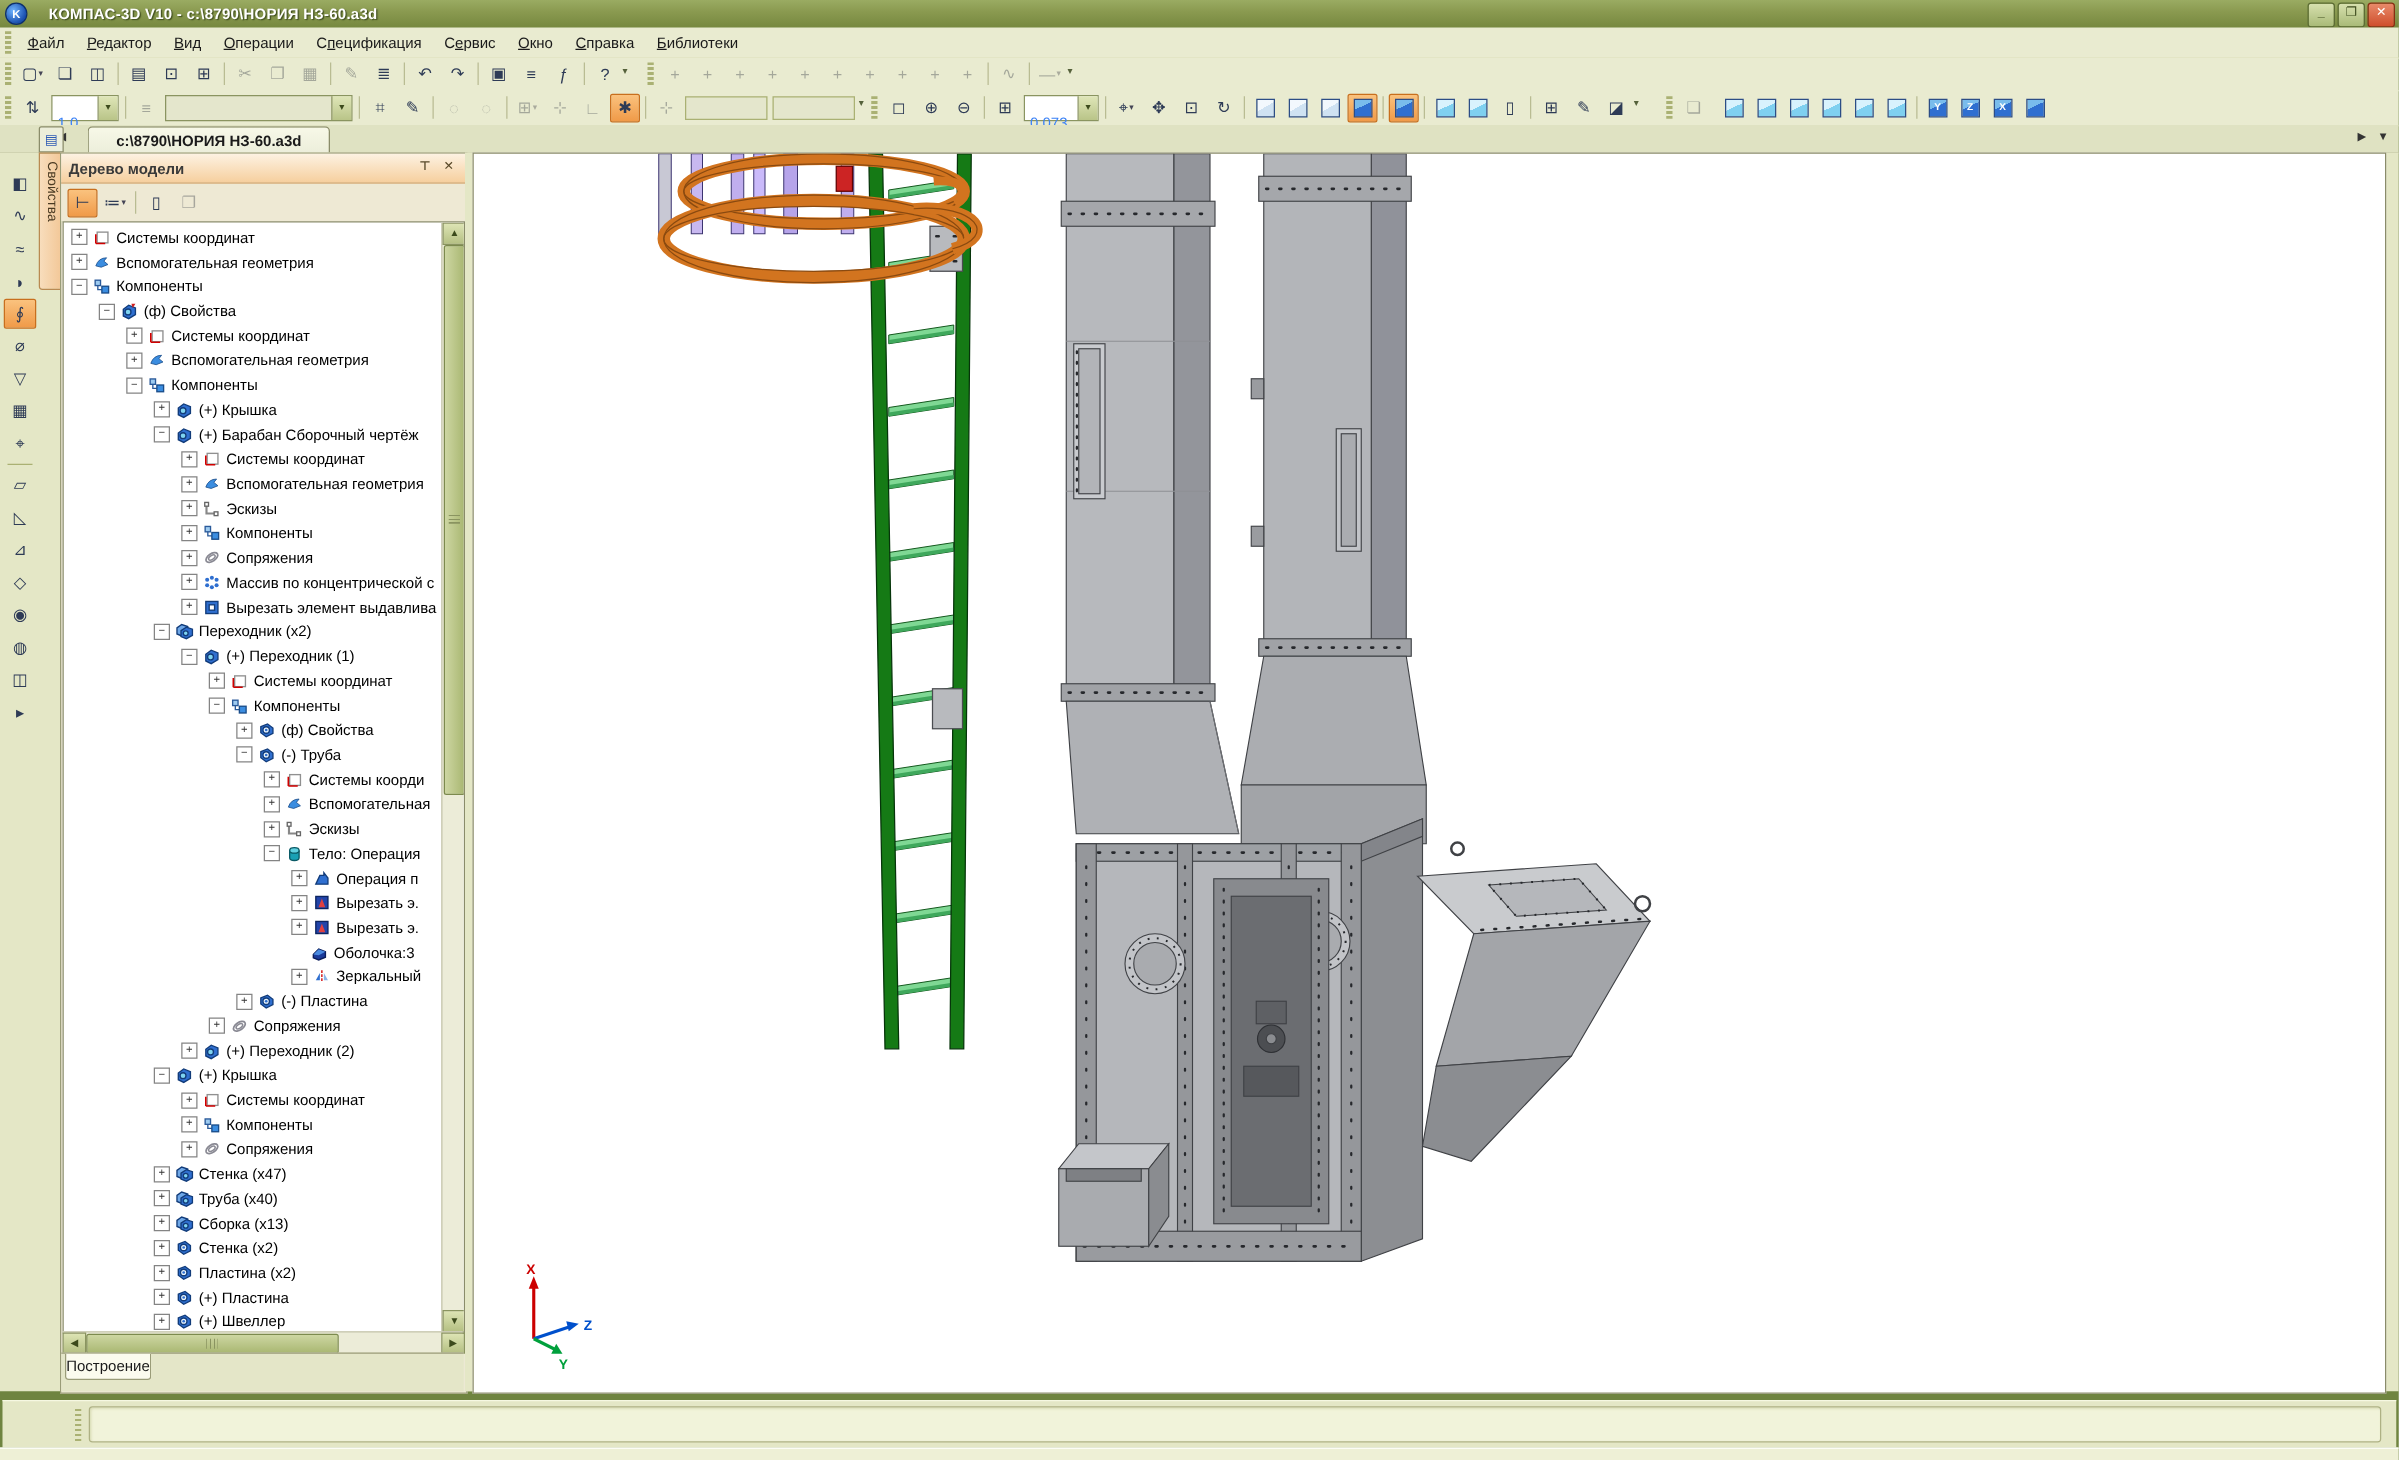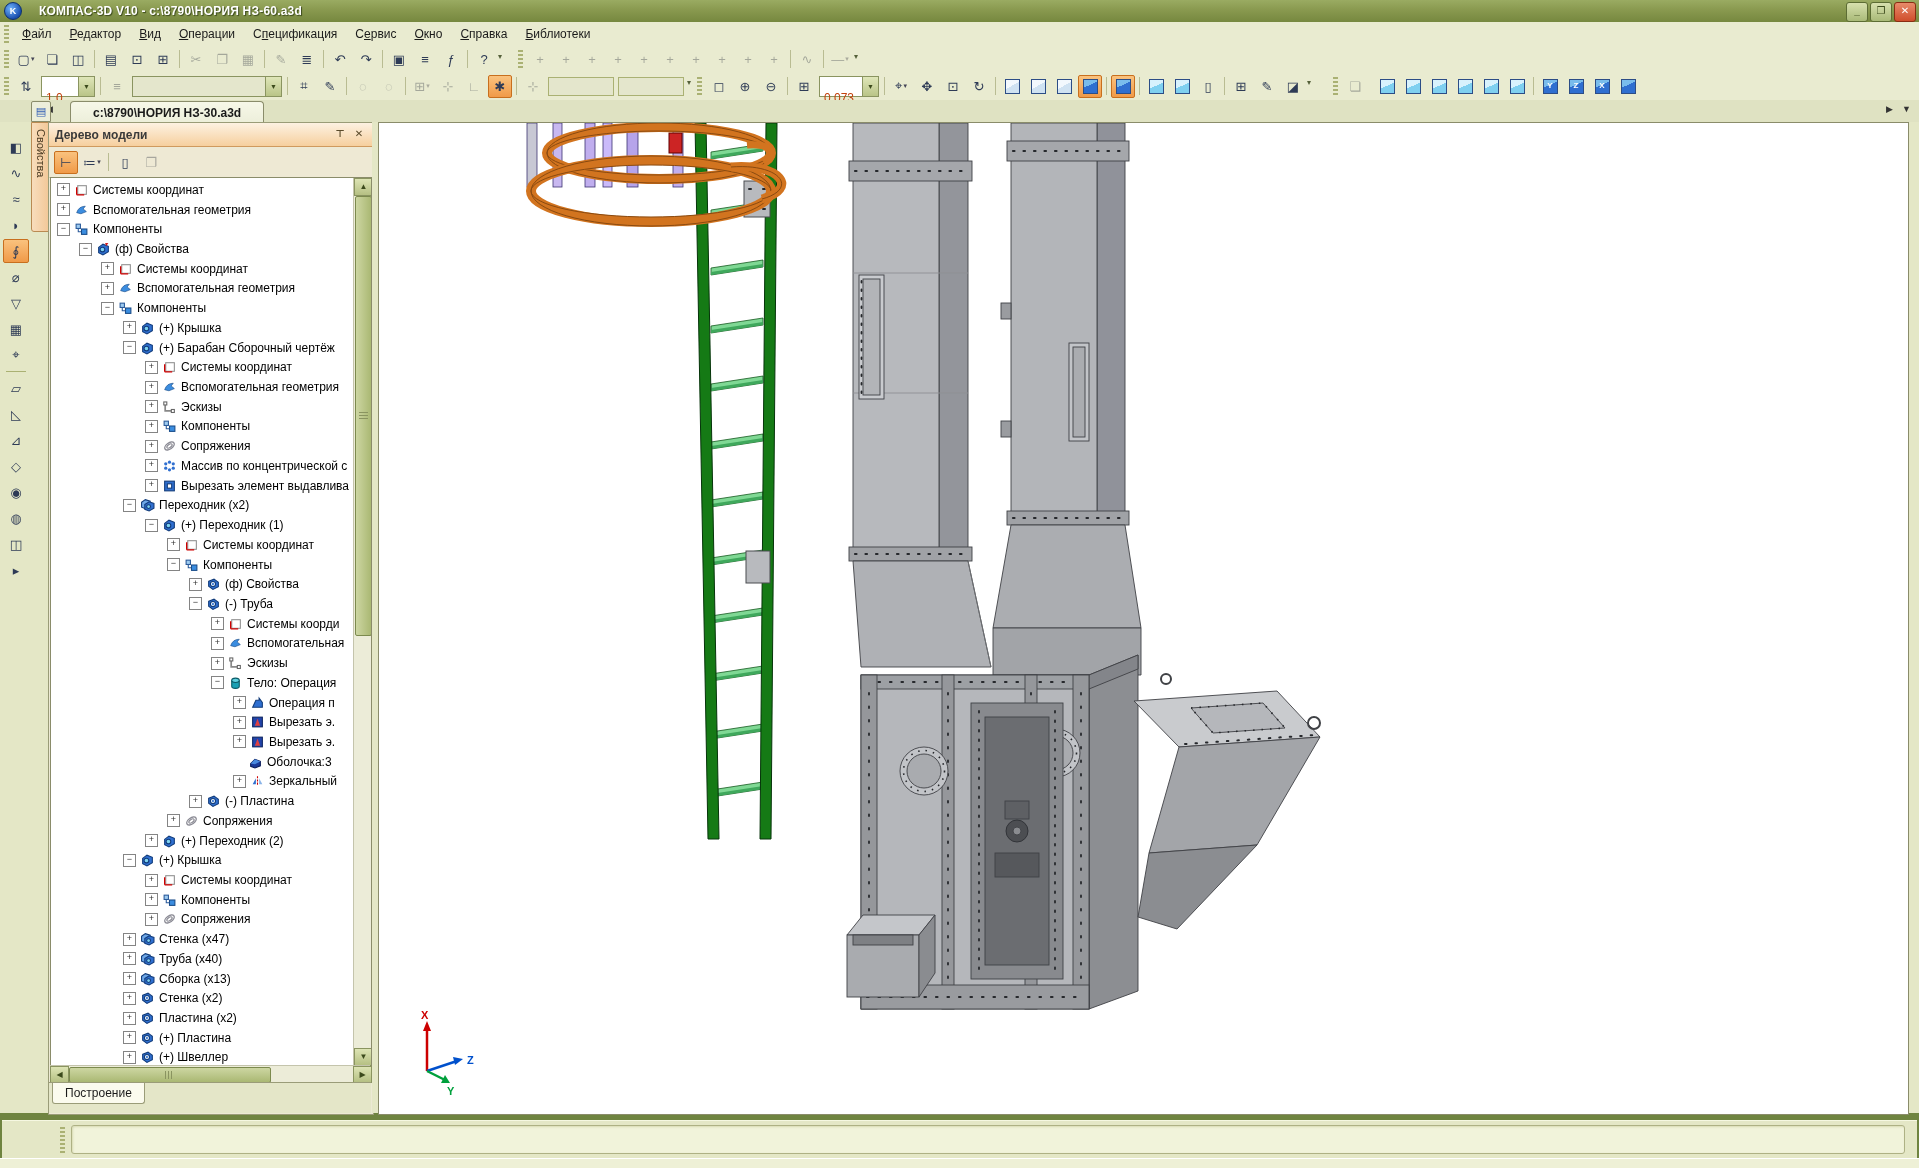--- a/index.html
+++ b/index.html
@@ -35,21 +35,21 @@
   .sep{width:1px;height:18px;background:#b9bc92;margin:0 3px;}
   .gap{height:1px;display:inline-block;}
   .chev{font-size:8px;color:#55613a;margin:6px 2px 0 1px;align-self:flex-start;}
   .btn{min-width:22px;height:21px;margin:0 1px;border:1px solid transparent;border-radius:2px;
     display:flex;align-items:center;justify-content:center;font-size:13px;color:#2e3b56;}
   .btn .g{pointer-events:none;}
   .btn.dis{opacity:.38;filter:grayscale(60%);}
   .btn.sel{background:linear-gradient(180deg,#fac27e,#f09a48);border:1px solid #c86f1e;}
   .btn .dar{font-size:7px;color:#445;margin-left:1px;}
   .combo{height:19px;background:#fff;border:1px solid #8a9460;display:flex;align-items:center;margin:0 2px;}
-  .combo .cval{flex:1;padding:0 4px;font-size:12px;color:#c2410c;margin-top:24px;}
+  .combo .cval{flex:1;padding:0 4px;font-size:12px;color:#3b82f6;margin-top:24px;}
   .combo .cbtn{width:15px;height:100%;background:linear-gradient(180deg,#dfe6b8,#b9c488);
     border-left:1px solid #8a9460;font-size:7px;color:#3c4a1c;display:flex;align-items:center;justify-content:center;}
   .combo.dis{background:#e4e6cc;}
   .combo.dis .cval{color:#999;}
   .fld{height:17px;background:#e4e6cc;border:1px solid #aab173;margin:0 2px;}
   .cube{width:13px;height:13px;border:1px solid #2c4d86;
     background:linear-gradient(150deg,#f2f8fd 0 45%,#cfe2f2 45% 100%);position:relative;}
   .cube.sol{background:linear-gradient(155deg,#79bcec 0 40%,#2f6fd0 40%);}
   .cube.lit{background:linear-gradient(155deg,#d8f2fd 0 45%,#7fd0f0 45%);}
   .cube .cl{position:absolute;left:0;top:1px;width:100%;text-align:center;
@@ -94,21 +94,21 @@
   .vthumb{position:absolute;left:1px;width:15px;background:linear-gradient(90deg,#cdd6a2,#aab873);
     border:1px solid #7c8a4e;border-radius:2px;}
   .vthumb:after{content:"";position:absolute;left:3px;right:3px;top:50%;height:7px;margin-top:-4px;
     background:repeating-linear-gradient(180deg,#8a9460 0 1px,transparent 1px 3px);}
   .hscroll{position:absolute;left:1px;top:942px;width:320px;height:17px;background:#ececd8;border-top:1px solid #c4c4ac;}
   .hthumb{position:absolute;top:1px;height:14px;background:linear-gradient(180deg,#cdd6a2,#aab873);
     border:1px solid #7c8a4e;border-radius:2px;}
   .hthumb:after{content:"";position:absolute;top:3px;bottom:3px;left:50%;width:9px;margin-left:-5px;
     background:repeating-linear-gradient(90deg,#8a9460 0 1px,transparent 1px 3px);}
   .tp-bottom{position:absolute;left:0;top:959px;width:322px;height:30px;background:#e4e6c8;border-top:1px solid #9a9c78;}
-  .build-tab{position:absolute;left:3px;top:0px;height:20px;padding:0 12px;background:#fbfbee;
+  .build-tab{position:absolute;left:3px;top:0px;height:20px;padding:0 0;background:#fbfbee;
     border:1px solid #9a9c78;border-top:none;border-radius:0 0 3px 3px;display:flex;align-items:center;font-size:12px;}
   .splitter{left:372px;top:0;width:6px;height:991px;background:#e4e7c6;}
   
   .viewport{left:378px;top:0;width:1529px;height:991px;background:#fff;border:1px solid #8a8c6a;}
   
   .propbar{left:2px;top:1120px;width:1915px;height:37px;background:#e4e7c6;border-top:1px solid #f6f8e2;
     display:flex;align-items:center;}
   .pb-grip{width:5px;height:26px;margin:0 6px 0 58px;
     background:repeating-linear-gradient(180deg,#aab173 0 2px,transparent 2px 4px);}
   .pb-field{flex:1;height:27px;margin-right:12px;background:#f1f3da;border:1px solid #aeb184;border-radius:3px;
@@ -409,21 +409,21 @@
         <span class="cl">X</span>
       </span>
     </span>
     <span class="btn">
       <span class="cube sol"></span>
     </span>
   </div>
 
 <div class="abs tabbar">
   <span class="tabnav" style="left:46px;">◀</span>
-  <span class="doctab">c:\8790\НОРИЯ НЗ-30.a3d</span>
+  <span class="doctab">c:\8790\НОРИЯ НЗ-60.a3d</span>
   <span class="tabnav" style="right:26px;">▶</span>
   <span class="tabnav" style="right:8px;">▼</span>
 </div>
 
 <div class="abs workarea">
 
   <div class="abs compact" id="compact-panel">
       <span class="cbtn2">
         <span class="g">◧</span>
       </span>

